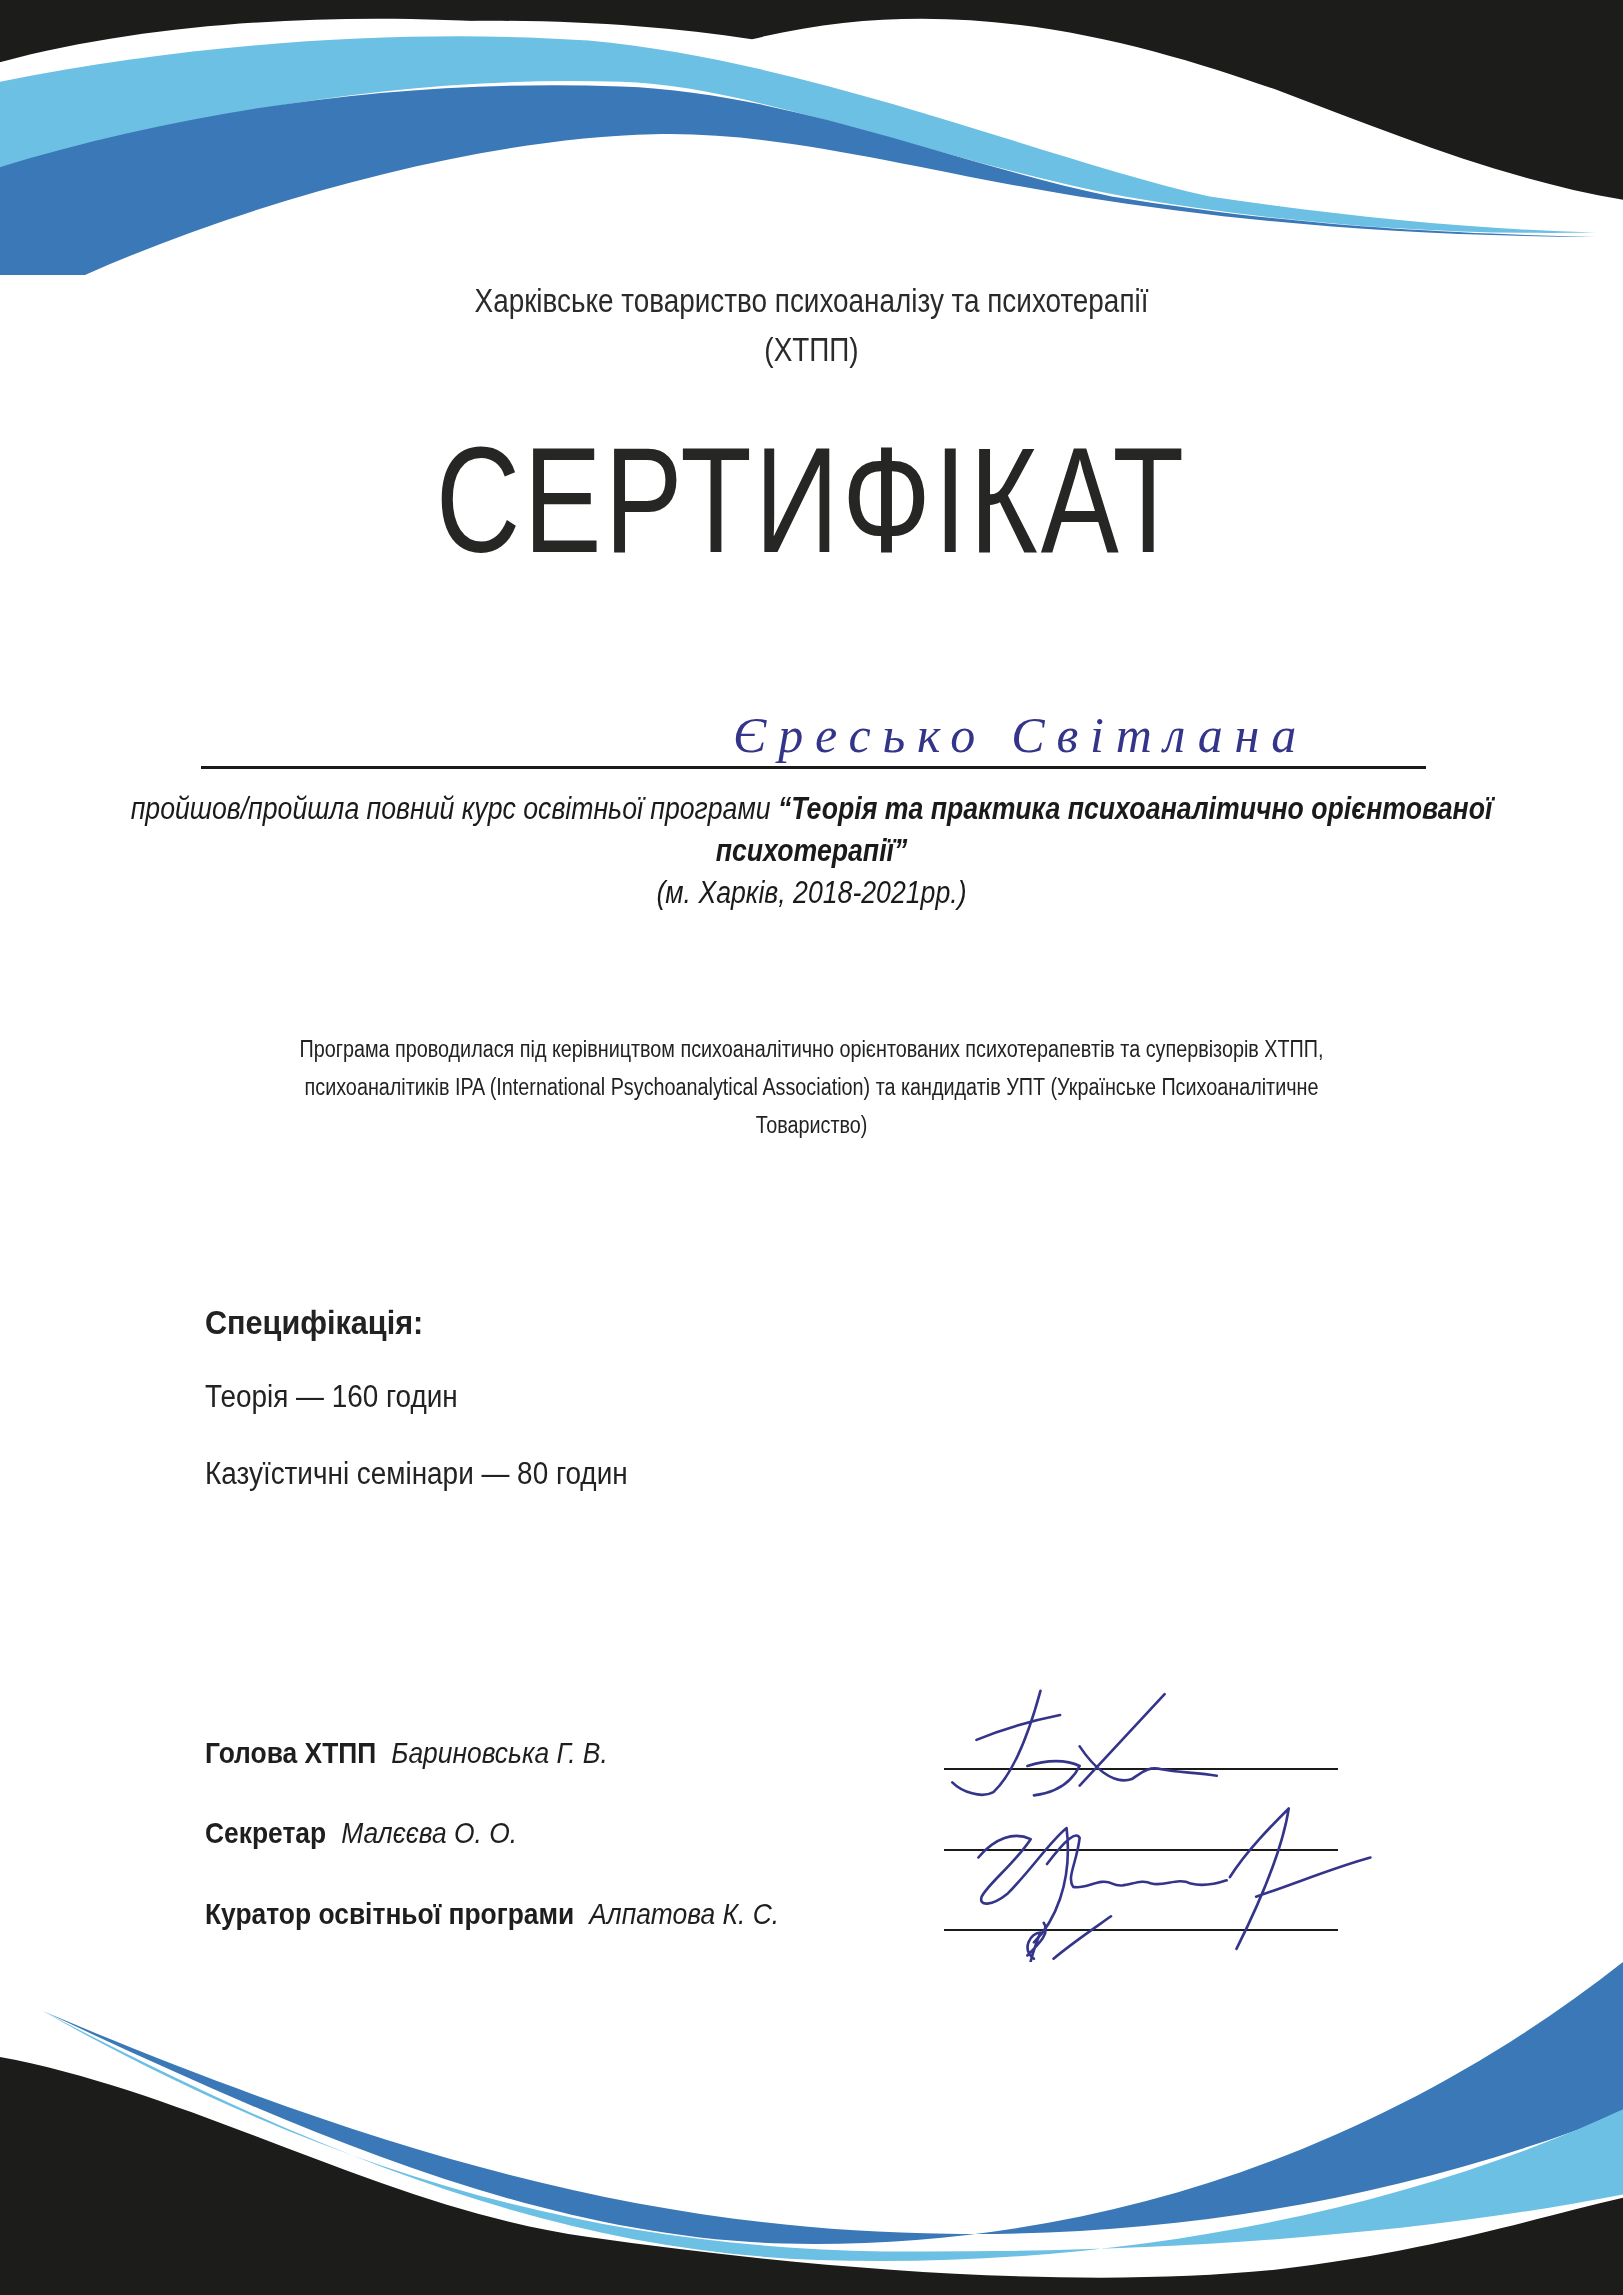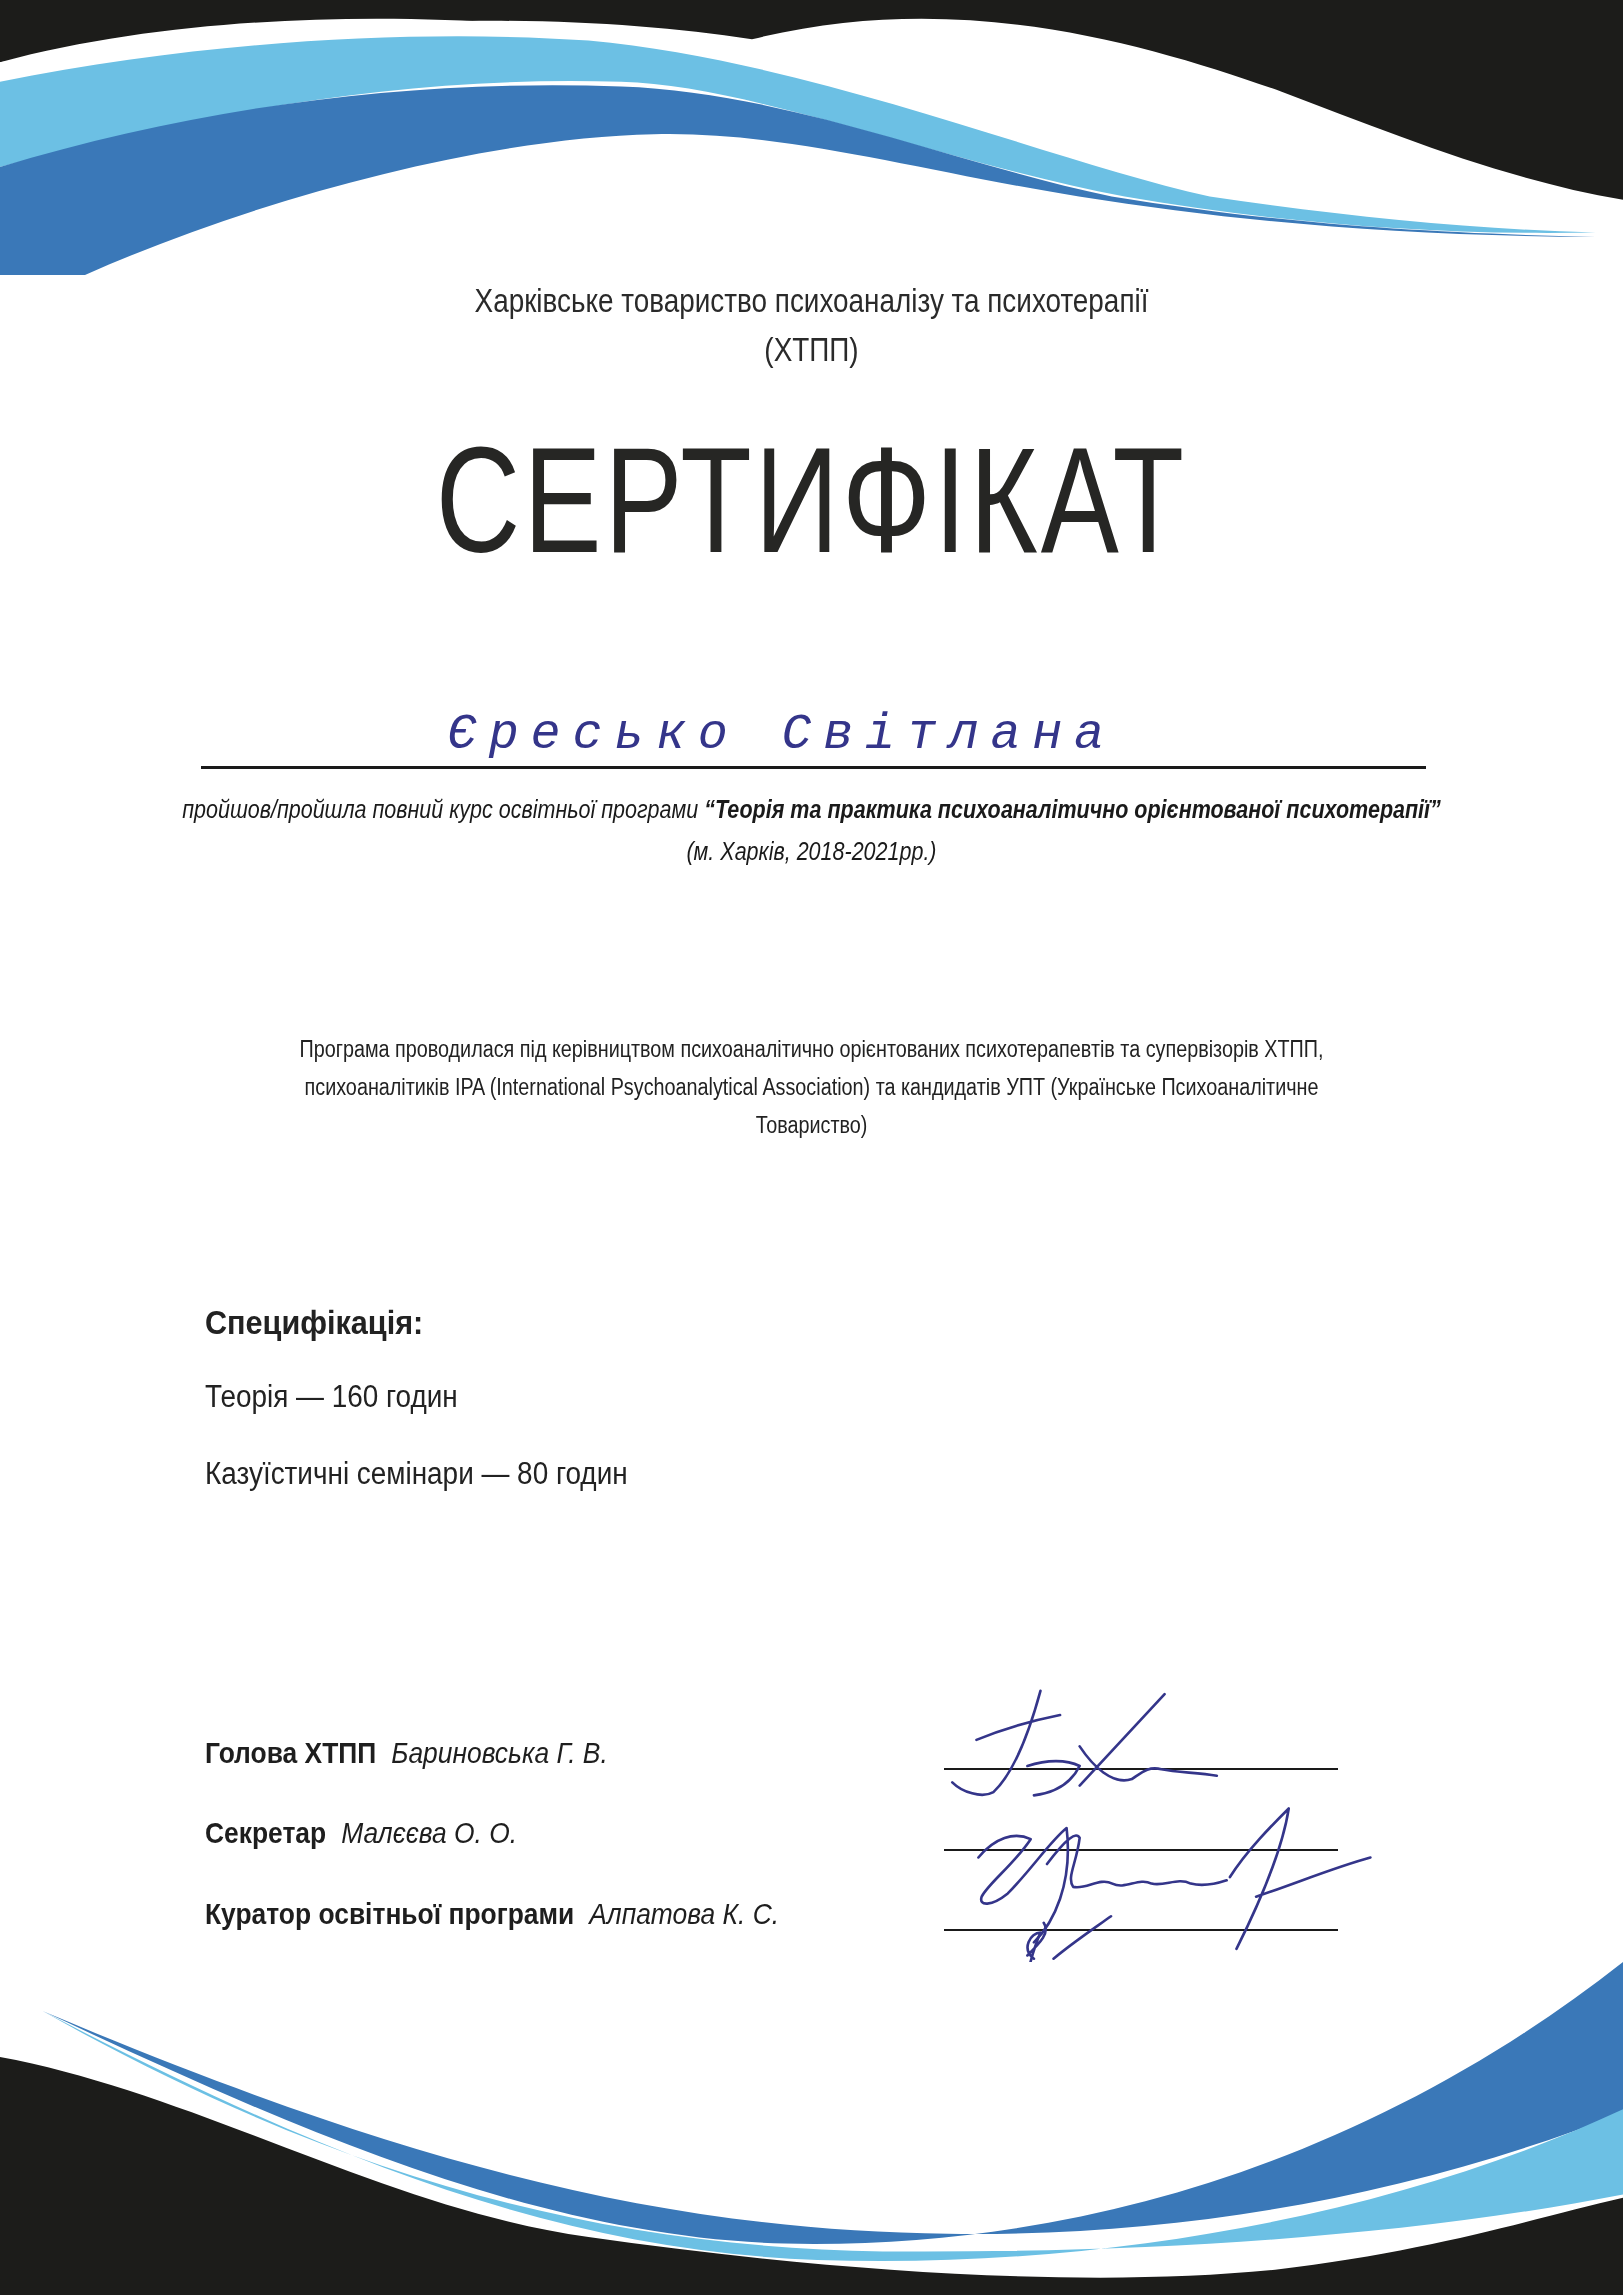--- a/index.html
+++ b/index.html
@@ -15,27 +15,27 @@
   .center { left: 0; width: 1623px; text-align: center; }
 
   .org-name { top: 281px; font-size: 34px; transform: scaleX(0.82); letter-spacing: 0; color: #2a2a2a; }
   .org-abbr { top: 330px; font-size: 34px; transform: scaleX(0.82); color: #2a2a2a; }
   .title {
     top: 425px; font-size: 150px; line-height: 150px; color: #262624;
     transform: scaleX(0.78); letter-spacing: 3.9px; font-weight: normal;
   }
 
   .recipient {
-    position: absolute; left: 447px; top: 706px; width: 850px; text-align: left;
-    font-family: Liberation Mono, monospace; font-style: italic; font-size: 50px;
+    position: absolute; left: 458px; top: 706px; width: 850px; text-align: right;
+    font-family: Liberation Serif, serif; font-style: italic; font-size: 50px;
     color: #34358a; letter-spacing: 11.8px;
   }
   .name-line { position: absolute; left: 201px; top: 766px; width: 1225px; height: 3.3px; background: #1a1a1a; }
 
-  .course { top: 788px; font-size: 25px; line-height: 42px; font-style: italic; color: #1a1a1a; text-align: center; }
+  .course { top: 788px; font-size: 31px; line-height: 42px; font-style: italic; color: #1a1a1a; text-align: center; }
   .course .lead { }
   .course .prog { font-weight: bold; }
   .course .place { display: block; }
   .course-wrap { transform: scaleX(0.86); transform-origin: center; }
 
   .program {
     top: 1030px; font-size: 23px; line-height: 38px; color: #222;
   }
   .program-wrap { width: 1243px; margin: 0 auto; transform: scaleX(0.86); transform-origin: center; }
 

